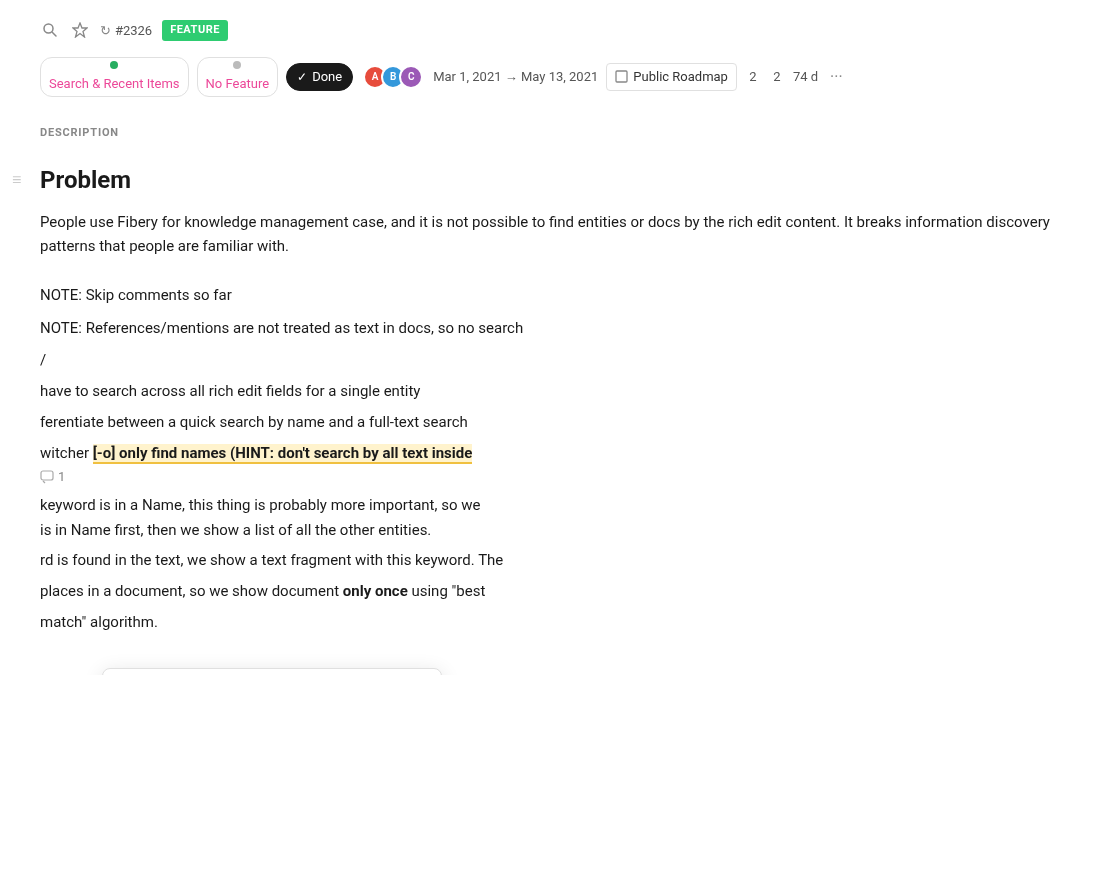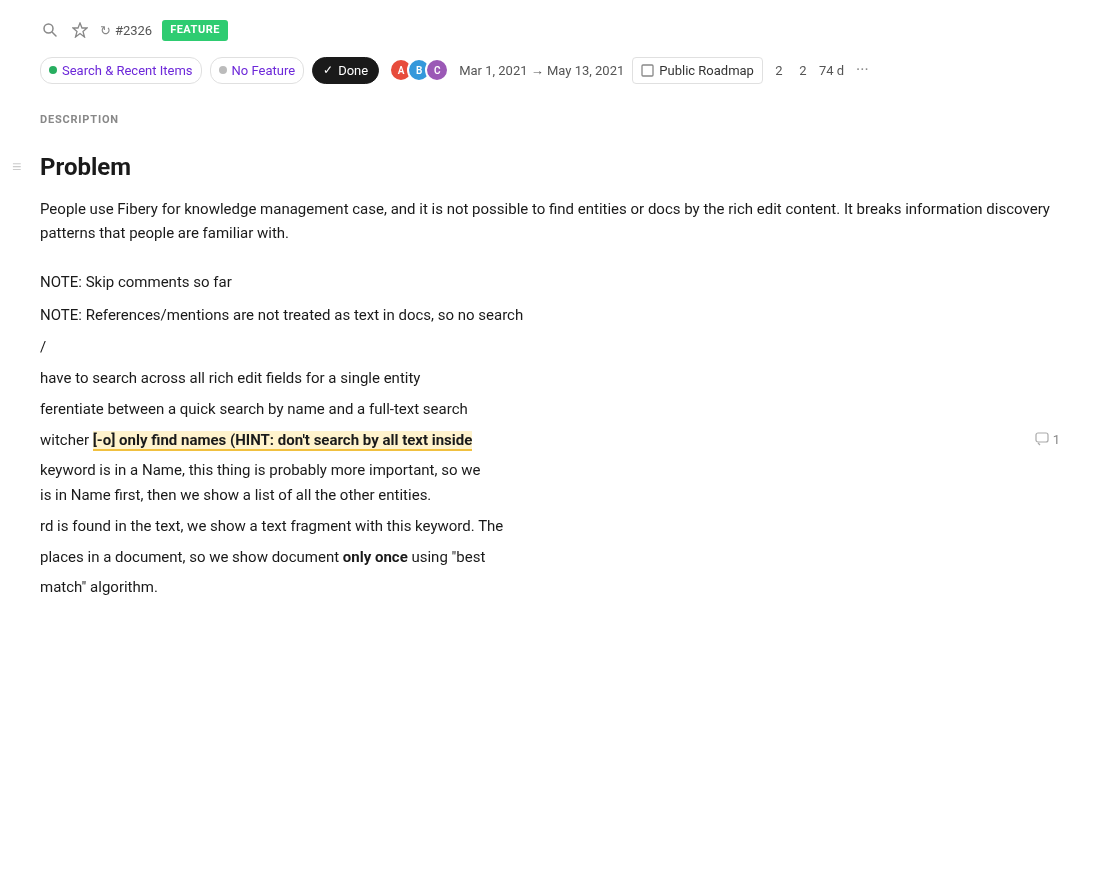--- a/index.html
+++ b/index.html
@@ -68,25 +68,26 @@
       align-items: center;
       gap: 8px;
       margin-bottom: 28px;
       flex-wrap: wrap;
     }
     .meta-tag {
       display: flex;
       align-items: center;
       gap: 5px;
       font-size: 13px;
-      color: #6d28d9;
+      color: #ec4899;
       padding: 3px 8px;
       border-radius: 12px;
       border: 1px solid #e0e0e0;
       cursor: pointer;
+      flex-direction: column;
     }
     .meta-tag .dot {
       width: 8px;
       height: 8px;
       border-radius: 50%;
       display: inline-block;
     }
     .dot-green { background: #27ae60; }
     .dot-gray { background: #bbb; }
     .meta-tag-done {
@@ -432,21 +433,21 @@
     <div class="solution-lines" style="margin-top: 8px; margin-left: 0;">
 
       <p class="content-text" style="margin-bottom:6px;">
         <span>have to search across all rich edit fields for a single entity</span>
       </p>
 
       <p class="content-text" style="margin-bottom:6px;">
         <span>ferentiate between a quick search by name and a full-text search</span>
       </p>
 
-      <div class="content-row" style="margin-bottom:6px; align-items:flex-start;">
+      <div class="content-row" style="margin-bottom:6px; align-items:flex-start;flex-direction:column;">
         <span class="content-text">
           <span>witcher </span><span class="highlighted-text">[-o] only find names (HINT: don't search by all text inside</span>
         </span>
         <div class="comment-badge">
           <svg width="14" height="14" viewBox="0 0 14 14" fill="none">
             <rect x="1" y="1" width="12" height="9" rx="2" stroke="#aaa" stroke-width="1.2" fill="none"></rect>
             <line x1="3" y1="11" x2="5" y2="13" stroke="#aaa" stroke-width="1.2"></line>
           </svg>
           <span>1</span>
         </div>

